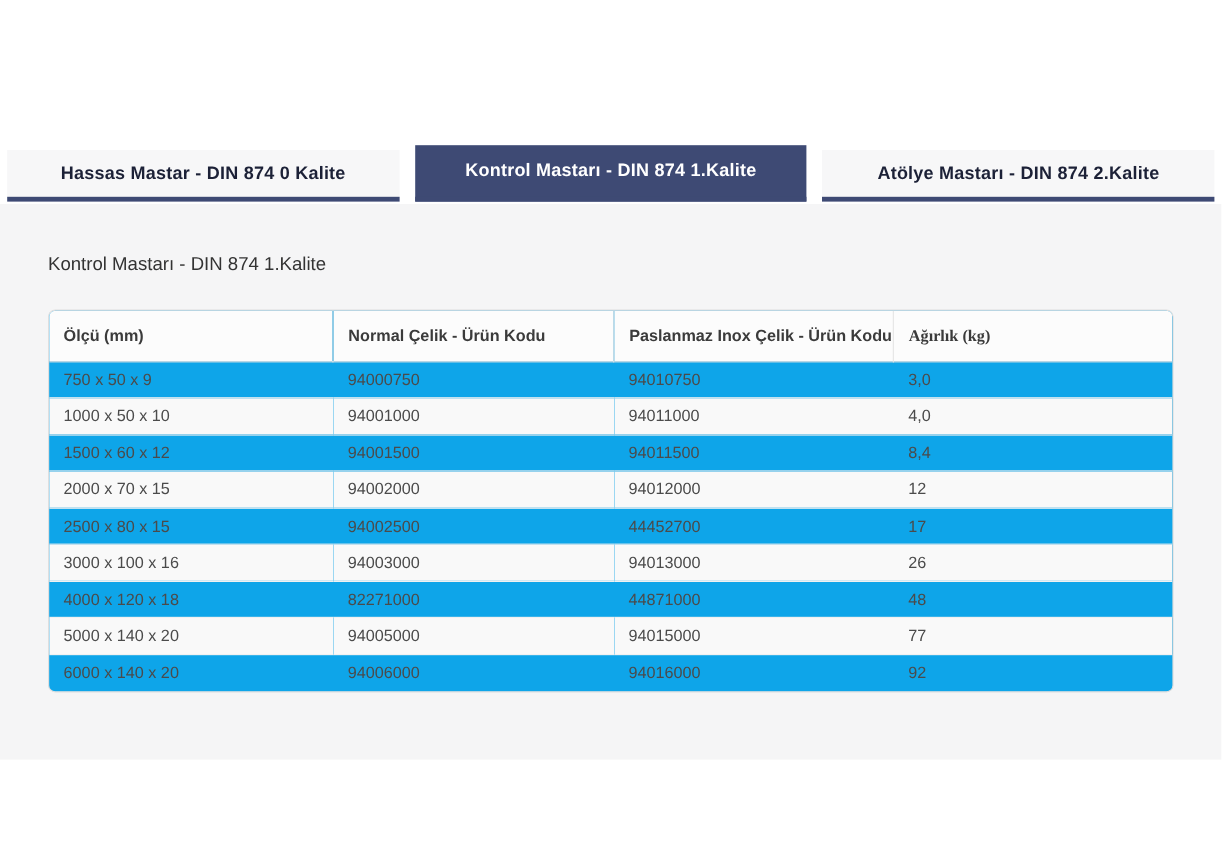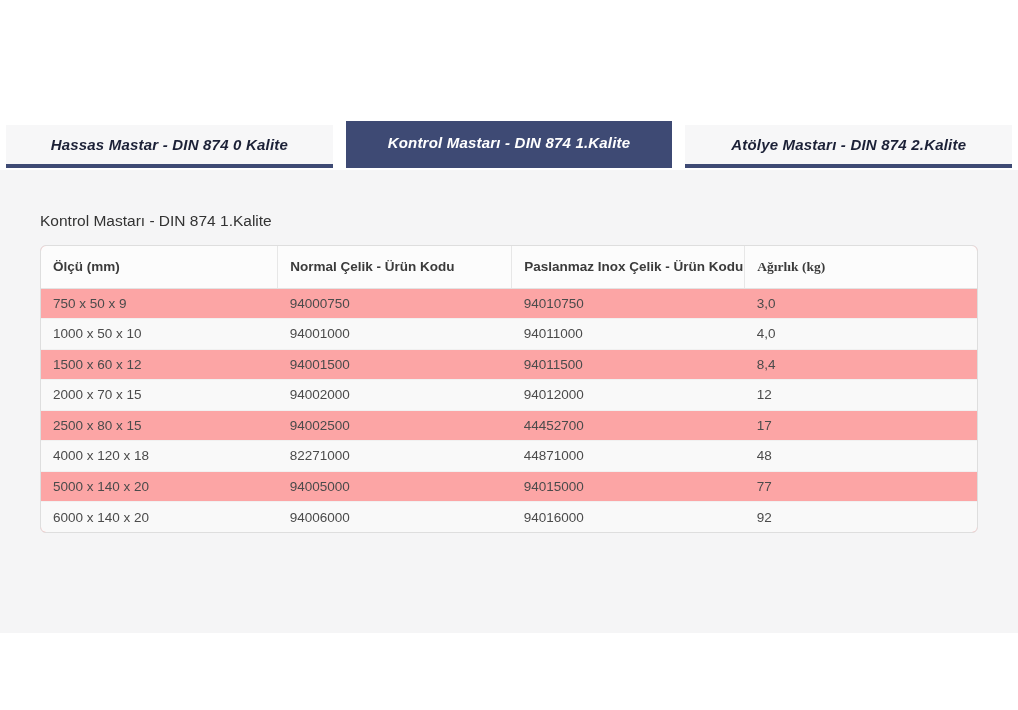--- a/index.html
+++ b/index.html
@@ -6,21 +6,20 @@
   html,body { width:1018px; height:710px; background:#ffffff; overflow:hidden;
               font-family:"Liberation Sans", sans-serif; }
 
   
   .tabbar {
     margin-top:121px;
     padding:0 6px;
     display:flex;
     gap:13px;
     align-items:flex-end;
-    font-style:italic;
   }
   .tab {
     flex:1;
     height:43px;
     background:#f7f7f8;
     border-bottom:4px solid #3e4a74;
     display:flex;
     align-items:center;
     justify-content:center;
     font-size:15px;
@@ -45,22 +44,22 @@
     height:463px;
   }
   .panel-title {
     font-size:15.5px;
     color:#333333;
     line-height:19px;
   }
 
   
   .tablewrap {
-    margin-top:15px;
-    background:#fca5a5;
+    margin-top:28px;
+    background:#0ea5e9;
     border:1px solid #dedede;
     border-radius:6px;
     overflow:hidden;
   }
   table { width:100%; border-collapse:collapse; table-layout:fixed; }
   col.c1 { width:25.3%; } col.c2 { width:25.0%; }
   col.c3 { width:24.9%; } col.c4 { width:24.8%; }
   thead th {
     height:42px;
     background:#fcfcfc;
@@ -145,20 +144,26 @@
             <td>94012000</td>
             <td>12</td>
           </tr>
           <tr>
             <td>2500 x 80 x 15</td>
             <td>94002500</td>
             <td>44452700</td>
             <td>17</td>
           </tr>
           <tr>
+            <td>3000 x 100 x 16</td>
+            <td>94003000</td>
+            <td>94013000</td>
+            <td>26</td>
+          </tr>
+          <tr>
             <td>4000 x 120 x 18</td>
             <td>82271000</td>
             <td>44871000</td>
             <td>48</td>
           </tr>
           <tr>
             <td>5000 x 140 x 20</td>
             <td>94005000</td>
             <td>94015000</td>
             <td>77</td>

